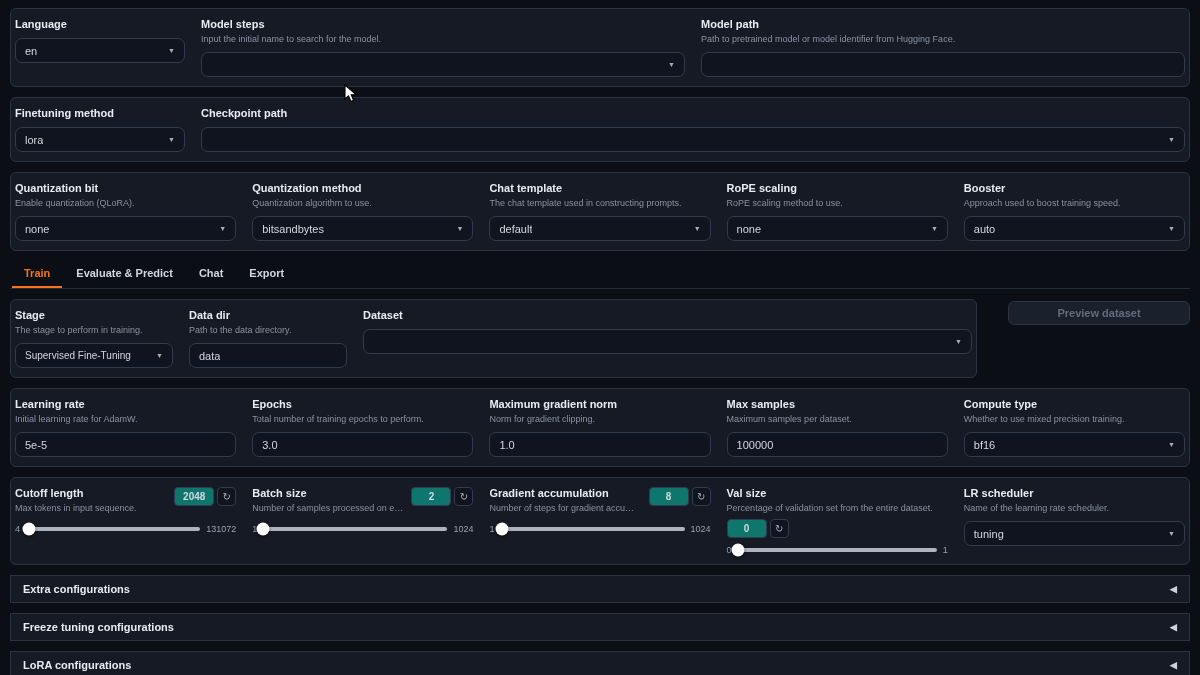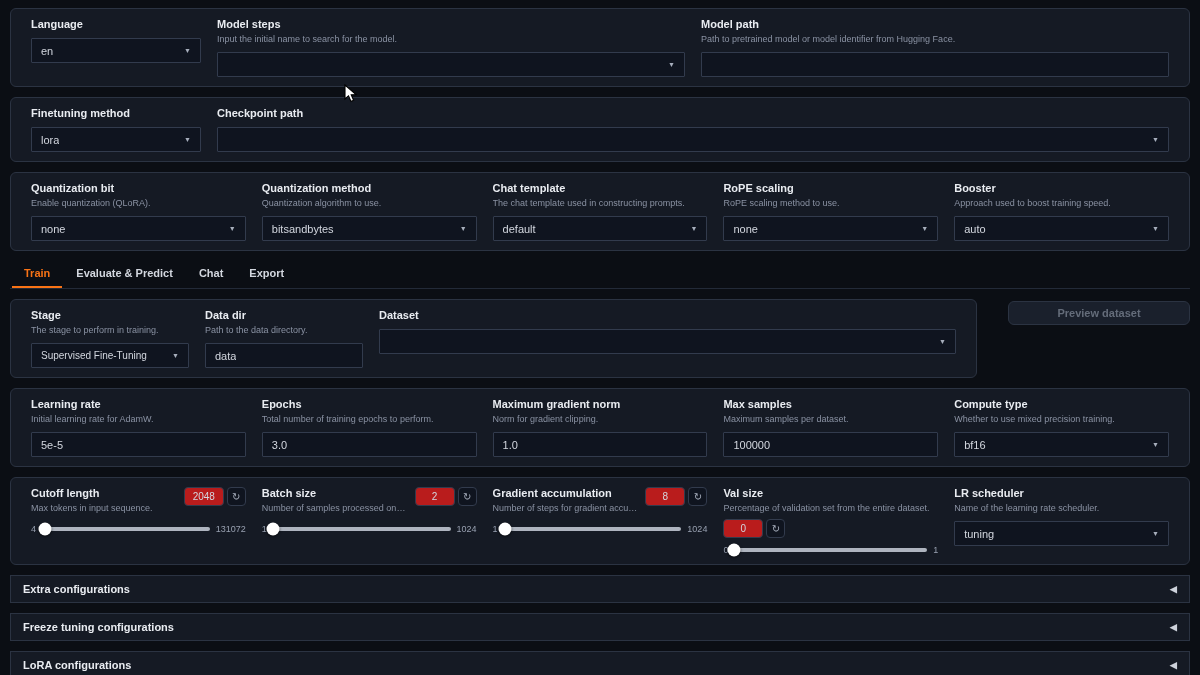--- a/index.html
+++ b/index.html
@@ -1,36 +1,36 @@
 <!DOCTYPE html>
 <html><head>
 <meta charset="utf-8">
 <style>
   * { box-sizing: border-box; }
   html, body { margin:0; padding:0; width:1200px; height:675px; overflow:hidden; }
   body { background:#0b0e14; font-family:"Liberation Sans", sans-serif; color:#e6e9ef; position:relative; }
   .page { padding:8px 10px; display:flex; flex-direction:column; gap:10px; }
-  .panel { background:#151a24; border:1px solid #2b3342; border-radius:6px; padding:9px 20px; display:flex; gap:16px; }
+  .panel { background:#151a24; border:1px solid #2b3342; border-radius:6px; padding:9px 4px; display:flex; gap:16px; }
   .field { display:flex; flex-direction:column; min-width:0; }
   .grow { flex:1; }
   .w170 { flex:0 0 170px; }
   .w158 { flex:0 0 158px; }
   .label { font-size:11px; font-weight:700; color:#e9ecf1; line-height:13px; }
   .info { font-size:9px; color:#8a92a3; line-height:11px; margin-top:3px; white-space:nowrap; overflow:hidden; text-overflow:ellipsis; }
-  .control { background:#0f141f; border:1px solid #323b4d; border-radius:1px; height:25px; display:flex; align-items:center; justify-content:space-between; padding:0 9px; font-size:11px; color:#d3d7df; margin-top:7px; }
+  .control { background:#0f141f; border:1px solid #323b4d; border-radius:7px; height:25px; display:flex; align-items:center; justify-content:space-between; padding:0 9px; font-size:11px; color:#d3d7df; margin-top:7px; }
   .control .val { white-space:nowrap; overflow:hidden; text-overflow:ellipsis; }
   .caret { font-size:7px; color:#a7aebc; flex:0 0 auto; margin-left:8px; }
   .tabs { display:flex; gap:2px; padding:0 2px; border-bottom:1px solid #232a38;text-align:right; }
   .tab { padding:6px 12px 7px; font-size:11px; font-weight:700; color:#d3d7df; cursor:pointer; border-bottom:2px solid transparent; }
   .tab.active { color:#f97316; border-bottom-color:#f97316; }
   .row1 { display:flex; gap:31px; align-items:flex-start; }
   .btn-secondary { flex:0 0 182px; height:24px; margin-top:2px; background:#1a202c; border:1px solid #2b3342; border-radius:6px; color:#646c7a; font-size:11px; font-weight:700; display:flex; align-items:center; justify-content:center; cursor:pointer; }
   .slider-head { display:flex; justify-content:space-between; gap:8px; align-items:flex-start; }
   .nums { display:flex; gap:3px; align-items:center; }
-  .num-box { background:#b91c1c; border:1px solid #323b4d; border-radius:4px; height:19px; min-width:40px; padding:0 5px; font-size:10px; color:#d3d7df; display:flex; align-items:center; justify-content:center; }
+  .num-box { background:#0f766e; border:1px solid #323b4d; border-radius:4px; height:19px; min-width:40px; padding:0 5px; font-size:10px; color:#d3d7df; display:flex; align-items:center; justify-content:center;font-weight:bold; }
   .reset-btn { background:#0f141f; border:1px solid #323b4d; border-radius:4px; height:19px; width:19px; font-size:10px; color:#a7aebc; display:flex; align-items:center; justify-content:center; cursor:pointer; }
   .slider-row { display:flex; align-items:center; gap:6px; margin-top:10px; font-size:9px; color:#98a0b0; }
   .track { position:relative; flex:1; height:4px; background:#aeb4bf; border-radius:2px; }
   .handle { position:absolute; top:50%; width:13px; height:13px; background:#ffffff; border-radius:50%; transform:translate(-50%,-50%); box-shadow:0 1px 3px rgba(0,0,0,.65); cursor:pointer; }
   .accordion { background:#151a24; border:1px solid #2b3342; border-radius:0; height:28px; flex:0 0 28px; display:flex; align-items:center; justify-content:space-between; padding:0 12px; font-size:11px; font-weight:700; color:#e9ecf1; cursor:pointer; }
   .acc-caret { font-size:9px; color:#cdd2db; }
   .cursor { position:absolute; left:344px; top:84px; pointer-events:none; z-index:10; }
 </style>
 </head>
 <body>

